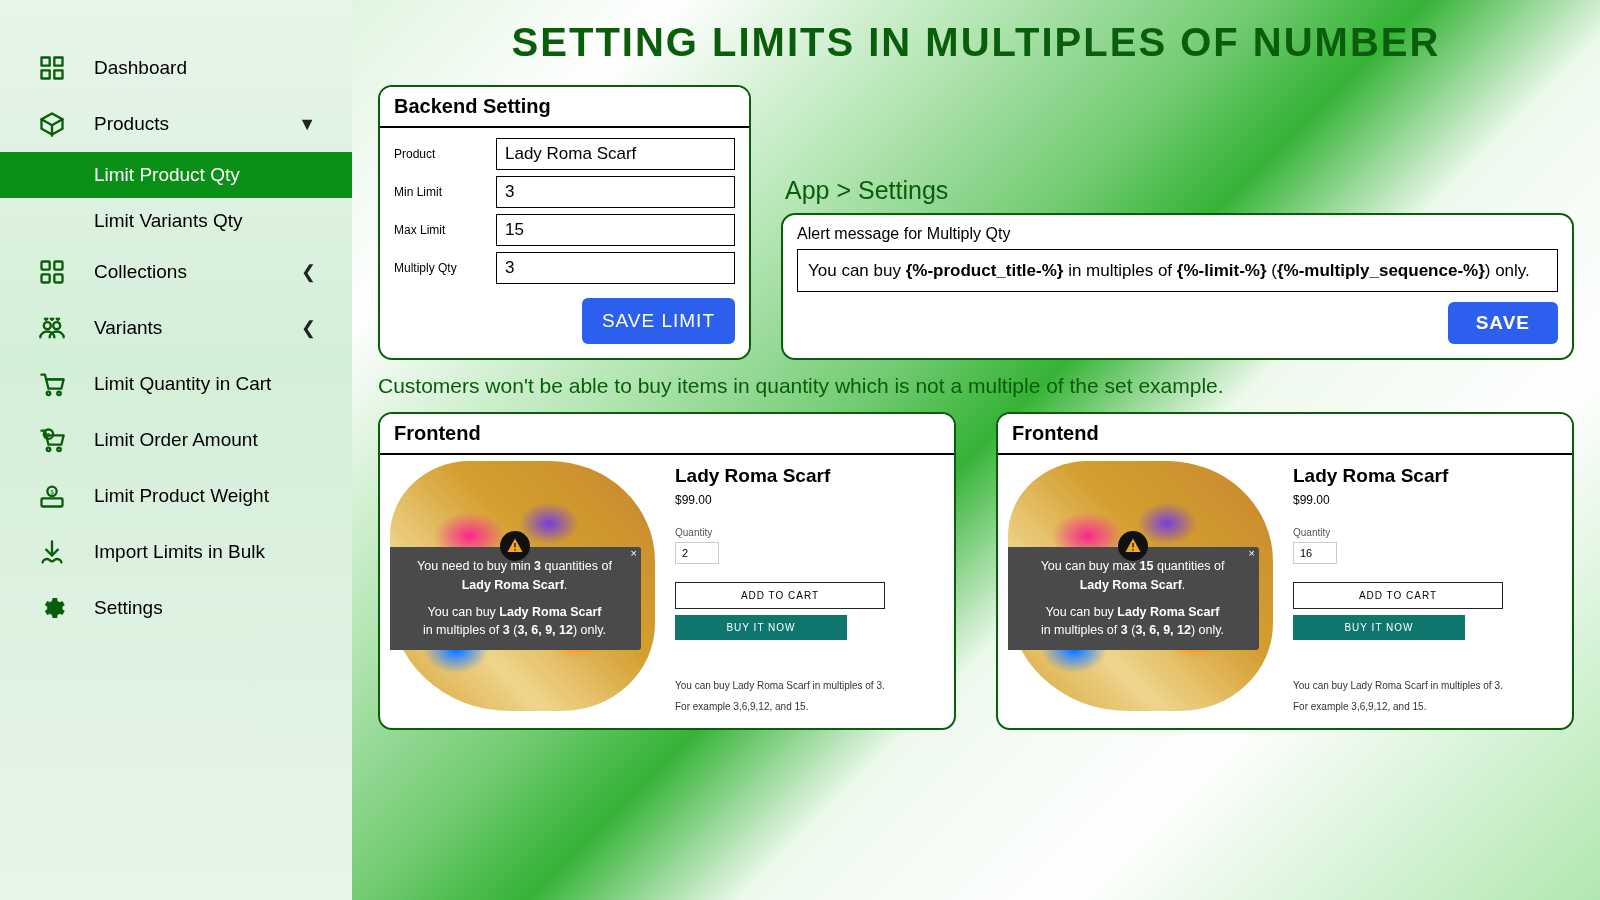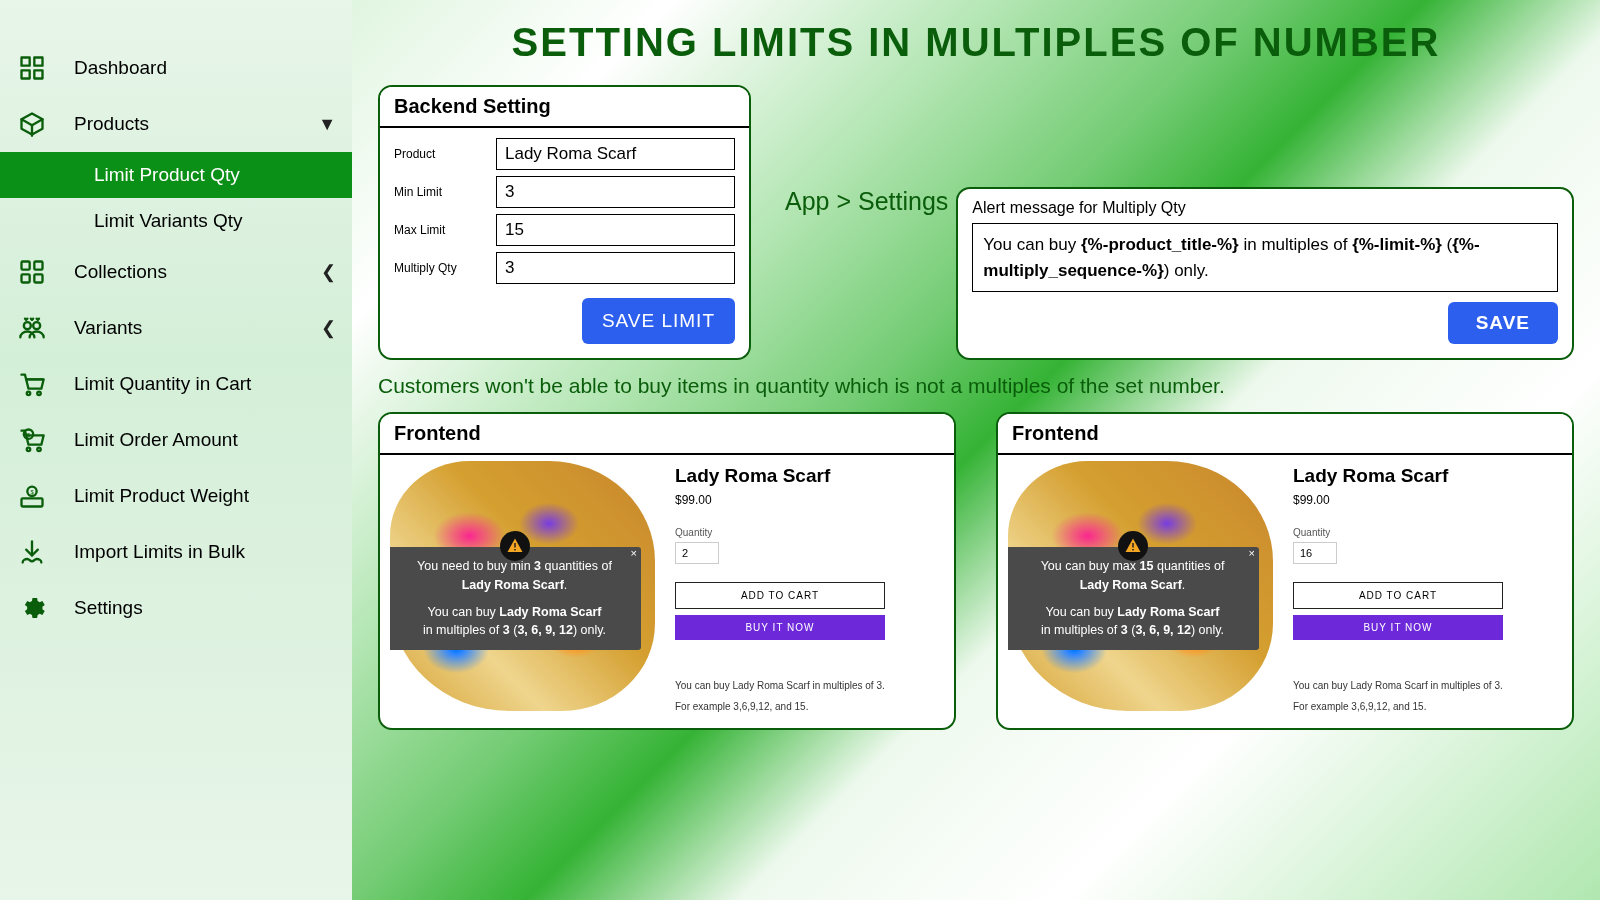--- a/index.html
+++ b/index.html
@@ -1,20 +1,20 @@
 <!DOCTYPE html>
 <html><head>
 <meta charset="utf-8">
 <style>
 * { box-sizing: border-box; margin: 0; padding: 0; }
 body { font-family: Verdana, Geneva, sans-serif; width: 1600px; height: 900px; overflow: hidden; background: #fff; }
 .app { display: flex; width: 100%; height: 100%; }
 
 .sidebar { width: 352px; background: linear-gradient(to bottom, #e8f5e9 0%, #d4efd8 40%, #e8f5e9 100%); padding-top: 40px; flex-shrink: 0; }
-.sidebar-item { display: flex; align-items: center; padding: 12px 16px; font-size: 19px; cursor: pointer; position: relative; }
+.sidebar-item { display: flex; align-items: center; padding: 12px 36px; font-size: 19px; cursor: pointer; position: relative; }
 .sidebar-item.active { background: #0a9016; color: #fff; }
 .sidebar-item.sub { padding-left: 94px; }
 .sidebar-item .icon { width: 32px; height: 32px; margin-right: 26px; flex-shrink: 0; color: #0a5d0a; display:flex; align-items:center; justify-content:center; }
 .sidebar-item .label { flex: 1; }
 .sidebar-item .chev { font-size: 18px; color: #222; }
 
 .main { flex: 1; background: linear-gradient(135deg, #e0f5e0 0%, #fff 15%, #b5e6b5 30%, #74cc74 42%, #35b335 50%, #eef9ee 60%, #fff 75%, #b0e7b0 100%); padding: 20px 26px 20px 26px; display: flex; flex-direction: column; gap: 14px; overflow: hidden; }
 .page-title { font-size: 40px; font-weight: 800; letter-spacing: 2px; color: #0a5d0a; text-align: center; margin-bottom: 6px; }
 
 .row1 { display: flex; gap: 30px; align-items: flex-end; }
@@ -22,21 +22,21 @@
 .card { background: #fff; border: 2.5px solid #0a5d0a; border-radius: 14px; overflow: hidden; }
 .card-head { padding: 8px 14px; font-weight: 700; font-size: 20px; border-bottom: 2px solid #000; background:#fff; }
 .card-body { padding: 10px 14px 14px 14px; }
 
 .backend { width: 373px; flex-shrink:0; }
 .backend .frow { display: flex; align-items: center; margin-bottom: 6px; }
 .backend .flabel { width: 165px; font-size: 12px; }
 .backend .finput { flex: 1; border: 1px solid #000; padding: 5px 8px; font-size: 17px; font-family: inherit; }
 .save-limit { background: #2d5fef; color: #fff; border: none; border-radius: 6px; padding: 12px 20px; font-size: 19px; font-weight: 400; letter-spacing: 1px; float: right; margin-top: 8px; cursor:pointer; }
 
-.right-col { flex: 1; display: flex; flex-direction: row; gap: 8px; }
+.right-col { flex: 1; display: flex; flex-direction: column; gap: 8px; }
 .breadcrumb { font-size: 25px; color: #0a5d0a; padding-left: 4px; }
 .alert-card { flex: 1; }
 .alert-label { font-size: 16px; margin-bottom: 6px; }
 .alert-box { border: 1px solid #000; padding: 8px 10px; font-size: 17px; line-height: 1.5; }
 .save-btn { background: #2d5fef; color: #fff; border: none; border-radius: 6px; padding: 10px 28px; font-size: 19px; font-weight: 700; letter-spacing: 1px; float: right; margin-top: 10px; cursor:pointer; }
 
 .page-desc { font-size: 21px; color: #0a5d0a; }
 
 .frontend { flex: 1; }
 .product-view { display: flex; gap: 20px; padding: 6px 10px 6px 10px; position: relative; }
@@ -55,21 +55,21 @@
 .toast .close-x { position: absolute; right: 4px; top: -2px; font-size: 11px; cursor:pointer; }
 .toast .warn-icon { position: absolute; top: -16px; left: 50%; transform: translateX(-50%); width: 30px; height: 30px; background: #111; border-radius: 50%; display:flex; align-items:center; justify-content:center; }
 .toast .warn-icon svg { width:18px; height:18px; }
 
 .prod-details { flex: 1; padding-top: 4px; }
 .prod-title { font-size: 19px; font-weight: 700; margin-bottom: 6px; }
 .prod-price { font-size: 12px; margin-bottom: 20px; }
 .qty-label { font-size: 10px; color: #555; margin-bottom: 4px; }
 .qty-input { width: 44px; border: 1px solid #ccc; padding: 4px 6px; font-size: 11px; margin-bottom: 18px; }
 .btn-cart { display:block; width: 210px; border: 1px solid #222; background: #fff; font-size: 10px; letter-spacing: 1px; padding: 7px 0; text-align: center; margin-bottom: 6px; cursor:pointer; }
-.btn-buy { display:block; width: 210px; border: none; background: #6d28d9; color: #fff; font-size: 10px; letter-spacing: 1px; padding: 7px 0; text-align: center; cursor:pointer; }
+.btn-buy { display:block; width: 172px; border: none; background: #0f766e; color: #fff; font-size: 10px; letter-spacing: 1px; padding: 7px 0; text-align: center; cursor:pointer; }
 .hint { font-size: 10px; color: #333; margin-top: 40px; }
 .hint p { margin-bottom: 10px; }
 
 </style>
 </head>
 <body>
 
 <div class="app">
   <div class="sidebar" id="sidebar">
       <div class="sidebar-item">
@@ -211,21 +211,21 @@
           <div class="card-body">
             <div class="alert-label">Alert message for Multiply Qty</div>
             <div class="alert-box"><span>You can buy </span><b>{%-product_title-%}</b><span> in multiples of </span><b>{%-limit-%}</b><span> (</span><b>{%-multiply_sequence-%}</b><span>) only.</span></div>
             <button class="save-btn">SAVE</button>
             <div style="clear:both"></div>
           </div>
         </div>
       </div>
     </div>
 
-    <div class="page-desc">Customers won't be able to buy items in quantity which is not a multiples of the set number.</div>
+    <div class="page-desc">Customers won't be able to buy items in quantity which is not a multiple of the set example.</div>
 
     <div class="row2">
       <div class="card frontend">
         <div class="card-head">Frontend</div>
         <div class="product-view">
           <div class="prod-img-wrap">
             <div class="scarf"></div>
             <div class="toast">
               <div class="warn-icon">
                   <svg viewBox="0 0 24 24">

